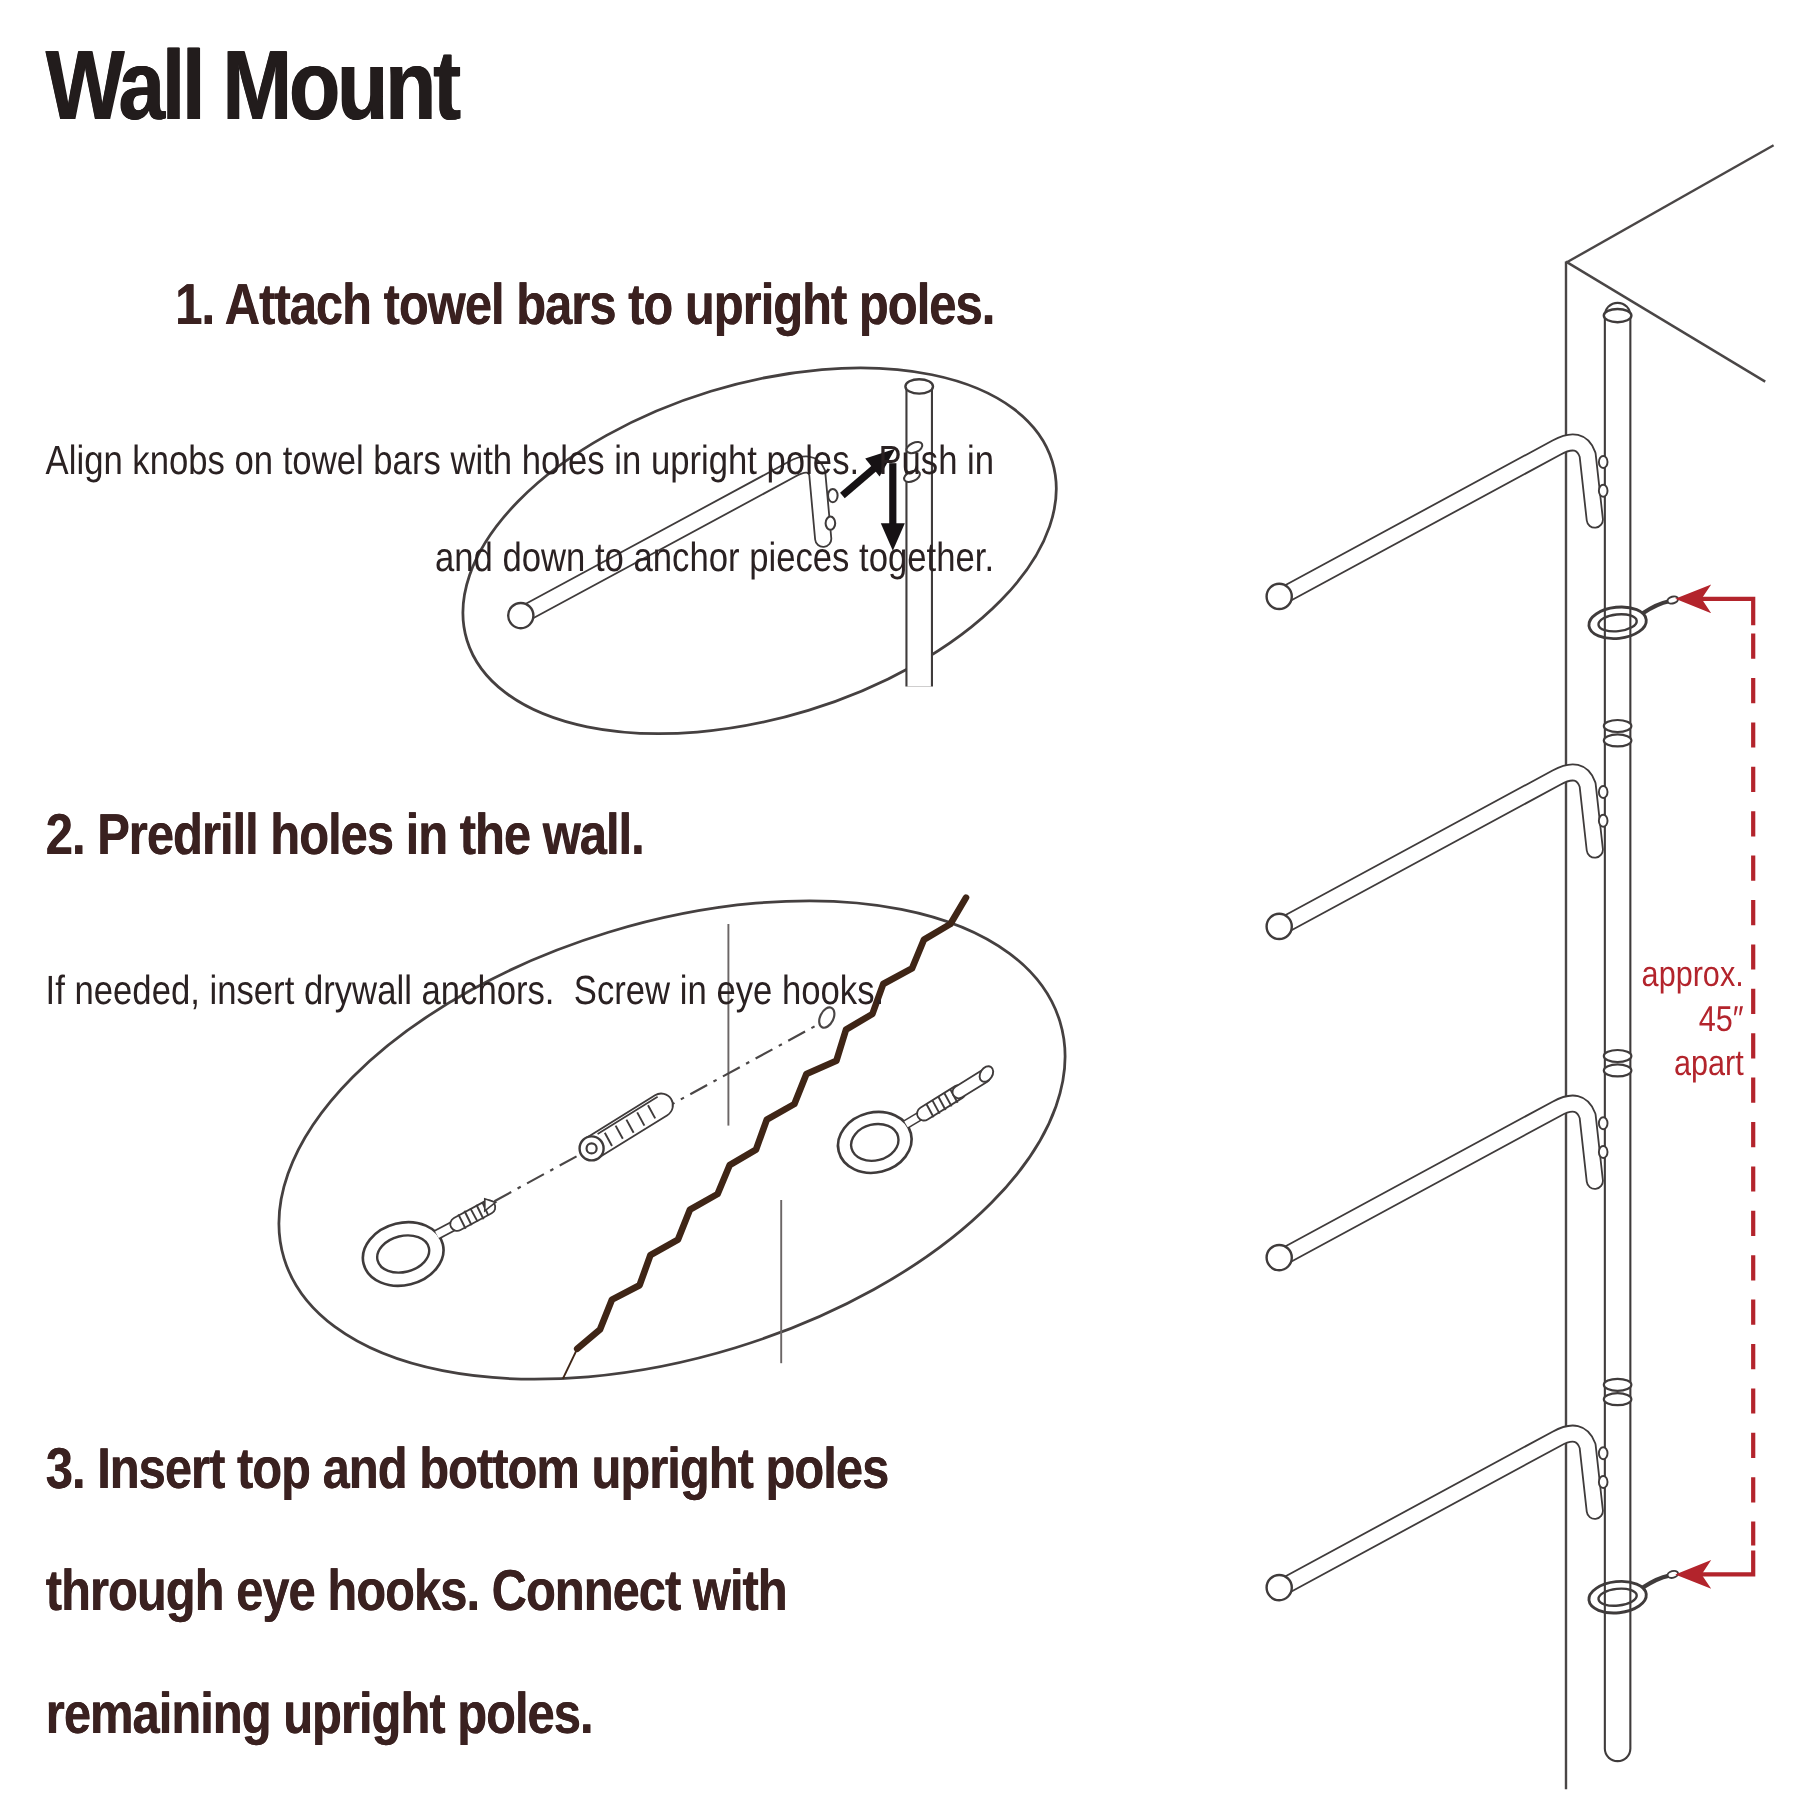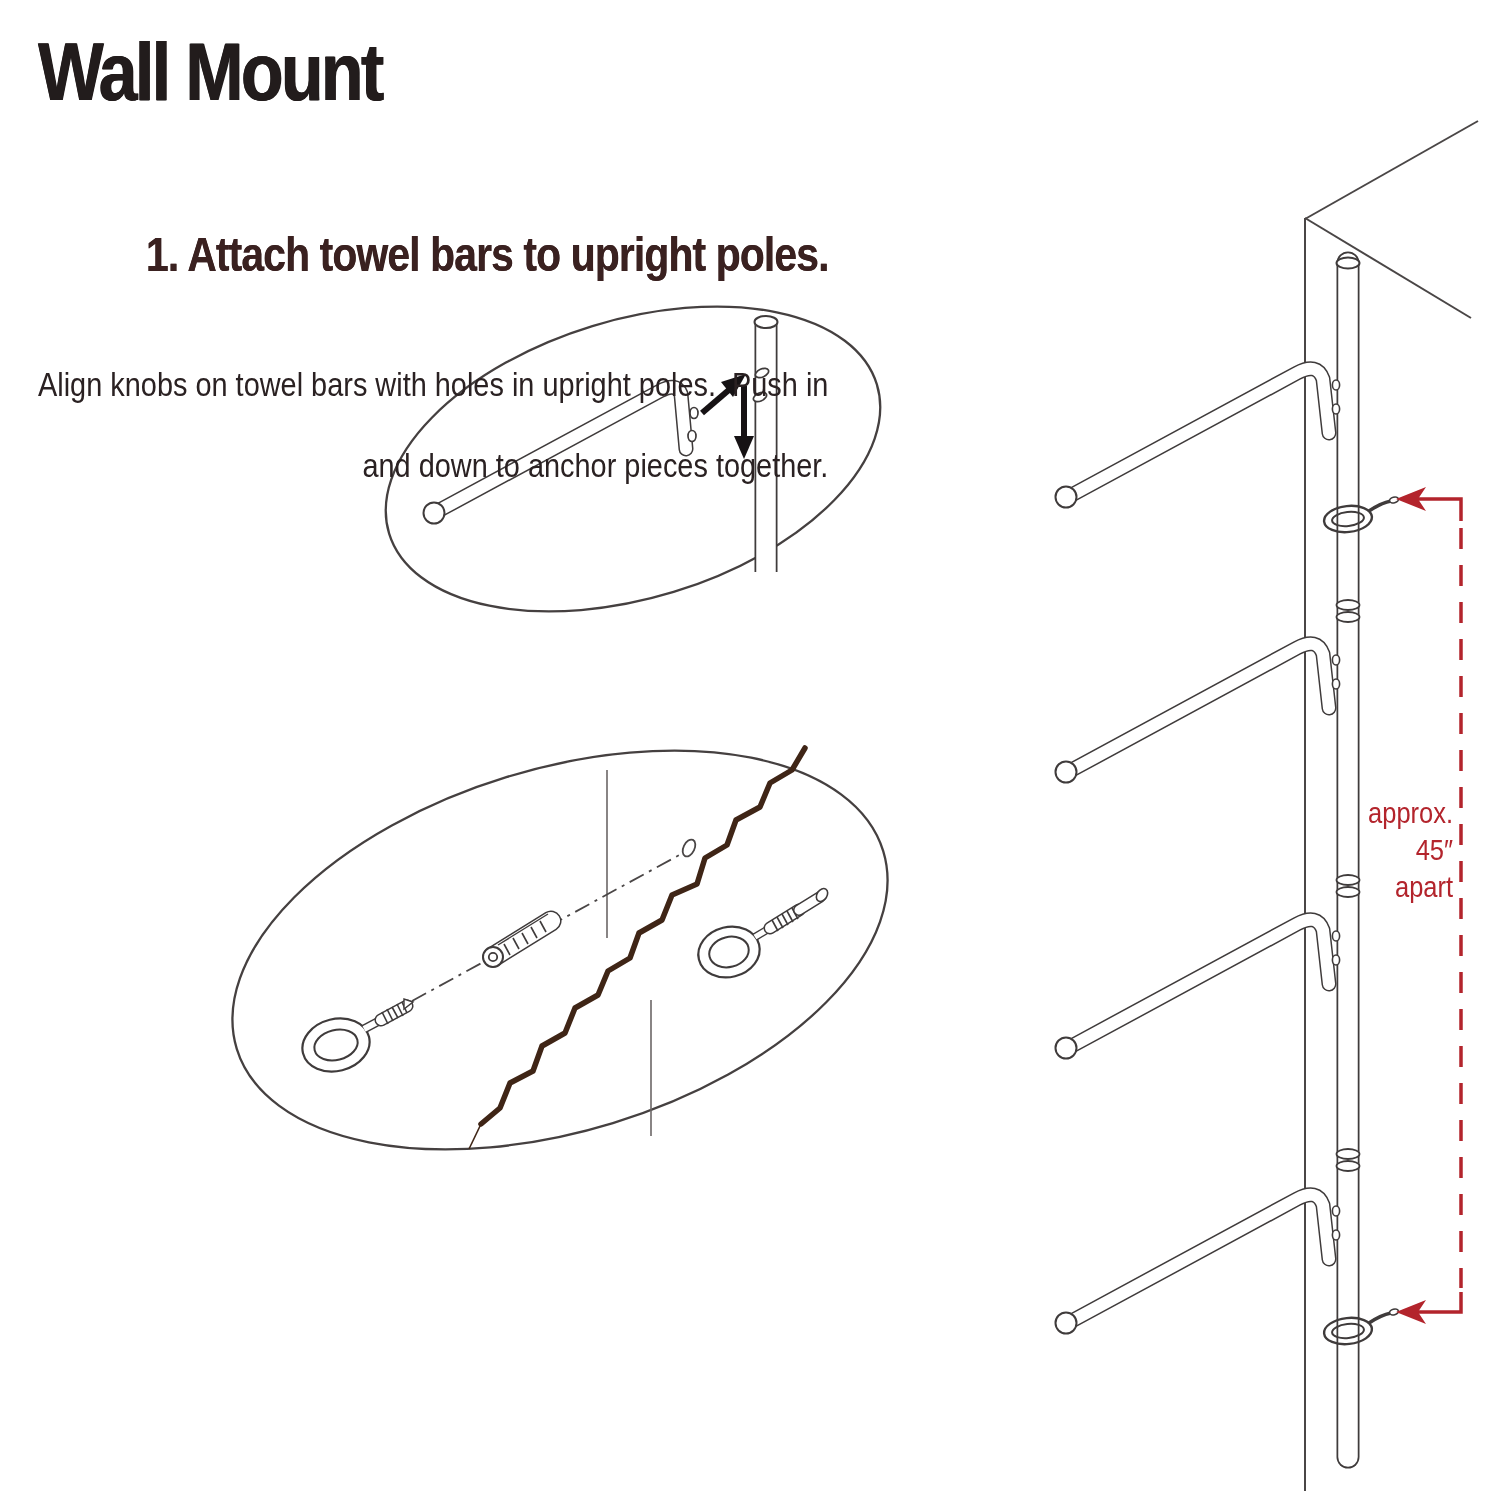--- a/index.html
+++ b/index.html
@@ -256,21 +256,37 @@
   <div class="step step1">
     <div class="txt step-heading" style="position:static">
       <span>1. Attach towel bars to upright poles.</span>
     </div>
     <div class="txt step-body" style="position:static">
       <span>Align knobs on towel bars with holes in upright poles.  Push in</span>
       <span>and down to anchor pieces together.</span>
     </div>
   </div>
 
-
+  <div class="step step2">
+    <div class="txt step-heading" style="position:static">
+      <span>2. Predrill holes in the wall.</span>
+    </div>
+    <div class="txt step-body" style="position:static">
+      <span>If needed, insert drywall anchors.  Screw in eye hooks.</span>
+    </div>
+  </div>
+
+  <div class="step step3">
+    <div class="txt step-heading" style="position:static">
+      <span>3. Insert top and bottom upright poles</span>
+      <span>through eye hooks. Connect with</span>
+      <span>remaining upright poles.</span>
+    </div>
+
+  </div>
 
   <div class="spacing-note">
     <span>approx.</span>
     <span>45″</span>
     <span>apart</span>
   </div>
 
 </div>
 
 </body></html>

